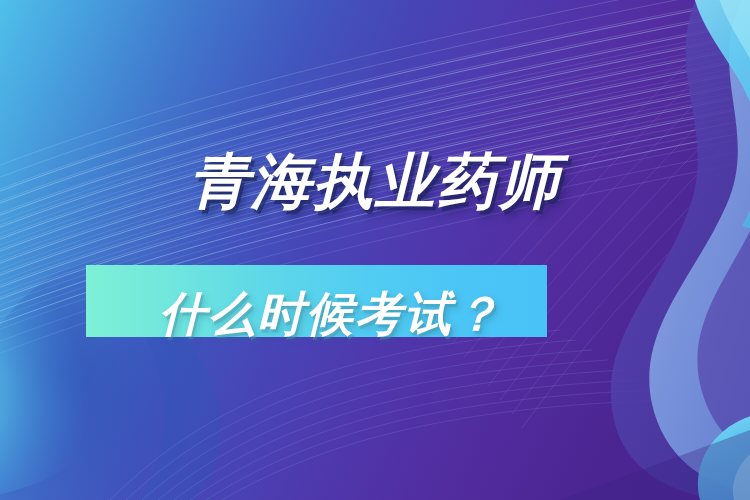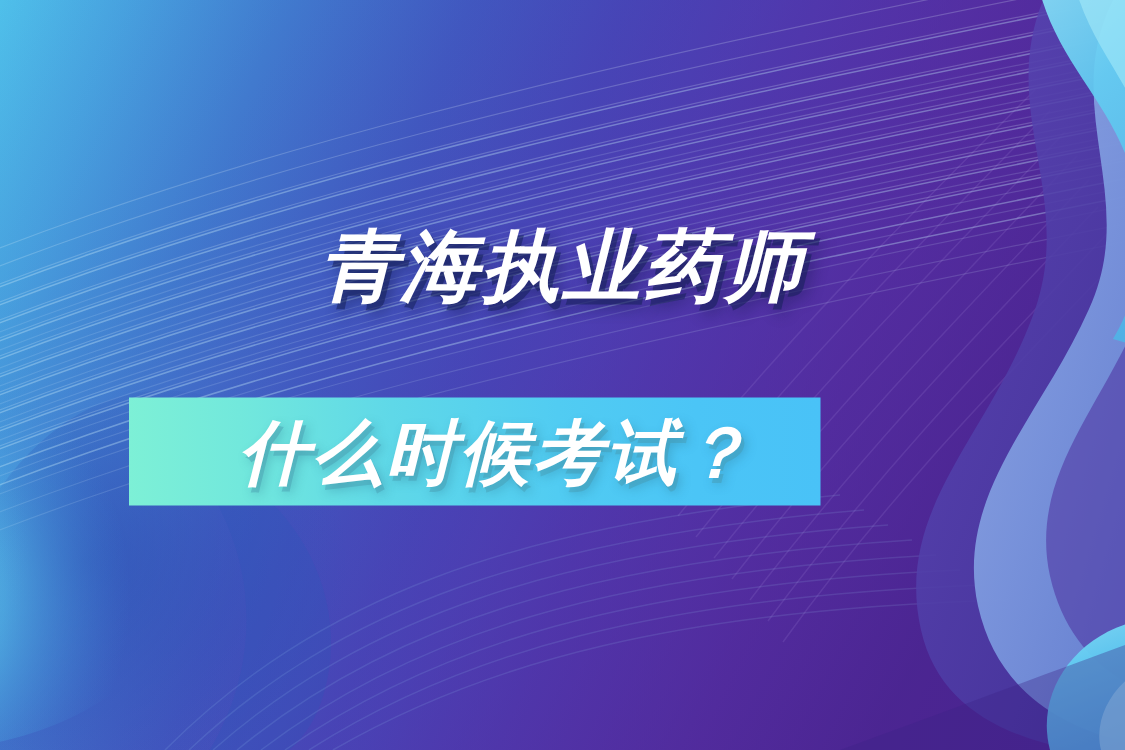--- a/index.html
+++ b/index.html
@@ -34,21 +34,21 @@
   .title-wrap{
     position:absolute;
     left:0; right:0;
     top:152px;
     text-align:center;
     z-index:6;
   }
   .title{
     display:inline-block;
     margin:0;
-    font-size:52px;
+    font-size:60px;
     line-height:1.0;
     font-weight:bold;
     font-style:italic;
     color:#ffffff;
     letter-spacing:2px;
     text-shadow:
        3px 4px 0 rgba(22,32,90,.55),
        5px 6px 10px rgba(12,18,60,.45);
     white-space:nowrap;
   }
@@ -56,21 +56,21 @@
   
   .sub-bar{
     position:absolute;
     left:86px;
     top:265px;
     width:461px;
     height:72px;
     z-index:6;
     background:linear-gradient(90deg,#7df0d6 0%,#72e8dc 16%,#5fd8e8 38%,#51ccf2 62%,#4bc5f6 82%,#49c2f7 100%);
     display:flex;
-    align-items:center;
+    align-items:flex-end;
     justify-content:center;
   }
   .sub-text{
     margin:0;
     font-size:47px;
     line-height:1;
     font-weight:bold;
     font-style:italic;
     color:#ffffff;
     letter-spacing:2px;

